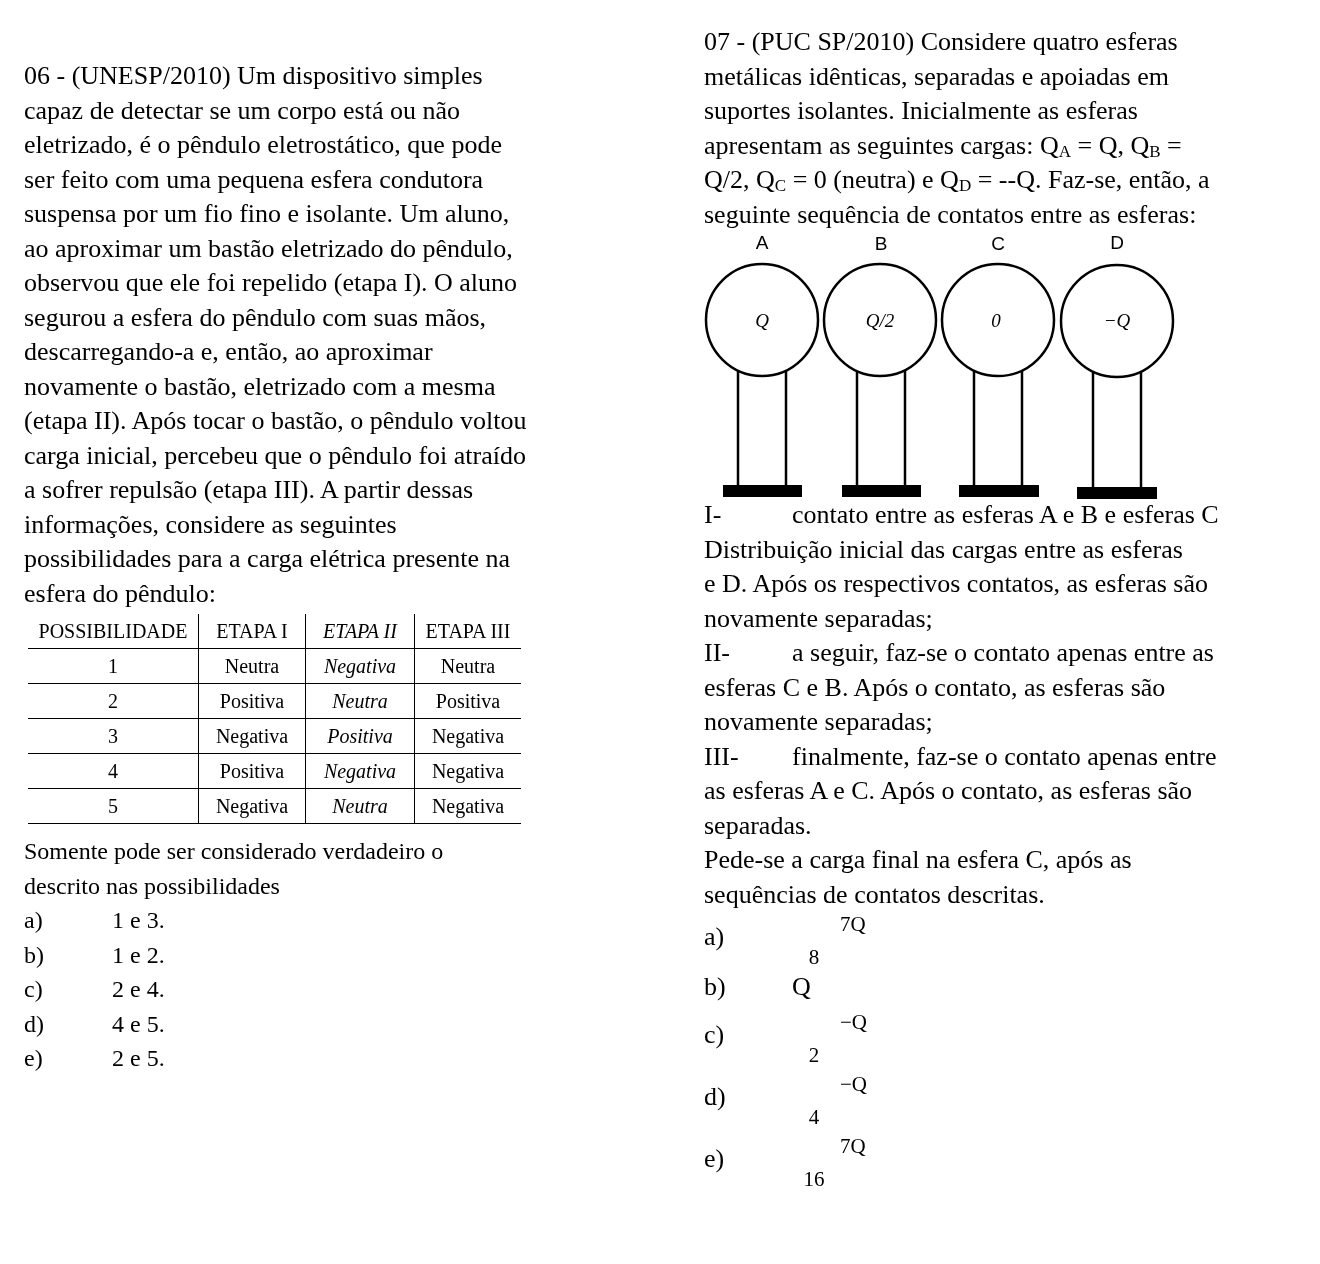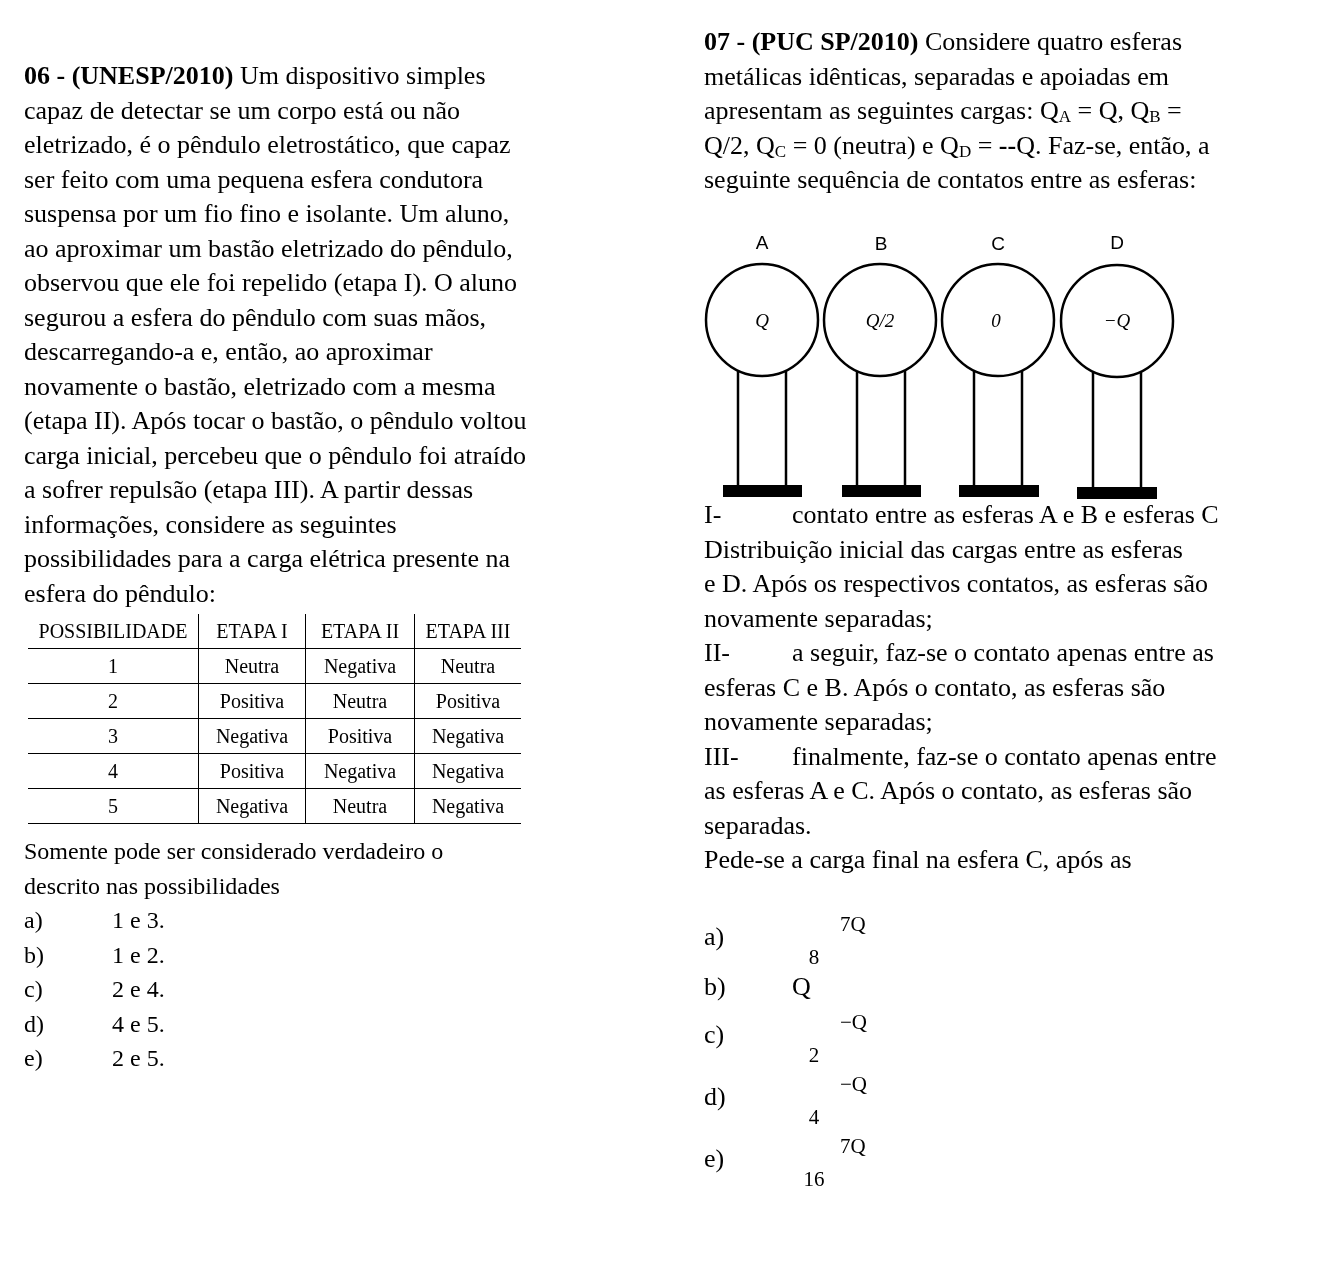--- a/index.html
+++ b/index.html
@@ -2,31 +2,31 @@
 <html><head>
 <meta charset="utf-8">
 <style>
   html, body { margin:0; padding:0; background:#ffffff; }
   body { width:1320px; height:1264px; position:relative; overflow:hidden;
          font-family:"Liberation Serif", "DejaVu Serif", serif; color:#000; }
   .col { position:absolute; font-size:26px; line-height:34.5px; }
   .col-left { left:24px; top:59px; width:600px; }
   .col-right { left:704px; top:25px; width:600px; }
   .line { white-space:nowrap; display:block; }
-  b { font-weight:bold; }
+  b { font-weight:normal; }
   sub { font-size:17px; vertical-align:-3px; line-height:0; }
 
   table.poss { position:absolute; left:28px; top:614px; border-collapse:collapse;
                font-size:20px; }
   table.poss th, table.poss td { height:34px; padding:0; text-align:center; font-weight:normal;margin-top:24px; }
   table.poss th { height:34px; }
   table.poss tr + tr td, table.poss tr.body td { border-top:1.5px solid #000; }
   table.poss .c0 { width:170px; }
   table.poss .c1 { width:106px; border-left:1.5px solid #000; }
-  table.poss .c2 { width:108px; border-left:1.5px solid #000; }
+  table.poss .c2 { width:108px; border-left:1.5px solid #000;font-style:italic; }
   table.poss .c3 { width:106px; border-left:1.5px solid #000; }
   table.poss tr.hdr td, table.poss tr.hdr th { border-bottom:1.5px solid #000; }
   table.poss tr:last-child td { border-bottom:1.5px solid #000; }
 
   .after-table { position:absolute; left:24px; top:834px; font-size:24px; line-height:34.5px; }
   .opt { display:flex; }
   .opt .lbl { width:88px; }
 
   .diagram { position:absolute; left:700px; top:228px; width:480px; height:272px; }
   .diagram svg { display:block; }
@@ -40,21 +40,21 @@
   .frac { position:absolute; left:92px; width:36px; text-align:center; font-size:21px; line-height:24px; }
   .frac .num { display:block; border-bottom:1.5px solid #000; padding-bottom:7px;margin-left:44px; }
   .frac .den { display:block; padding-top:1px; }
 </style>
 </head>
 <body>
 
 <div class="col col-left">
   <span class="line"><b>06 - (UNESP/2010)</b><span> Um dispositivo simples</span></span>
   <span class="line">capaz de detectar se um corpo está ou não</span>
-  <span class="line">eletrizado, é o pêndulo eletrostático, que capaz</span>
+  <span class="line">eletrizado, é o pêndulo eletrostático, que pode</span>
   <span class="line">ser feito com uma pequena esfera condutora</span>
   <span class="line">suspensa por um fio fino e isolante. Um aluno,</span>
   <span class="line">ao aproximar um bastão eletrizado do pêndulo,</span>
   <span class="line">observou que ele foi repelido (etapa I). O aluno</span>
   <span class="line">segurou a esfera do pêndulo com suas mãos,</span>
   <span class="line">descarregando-a e, então, ao aproximar</span>
   <span class="line">novamente o bastão, eletrizado com a mesma</span>
   <span class="line">(etapa II). Após tocar o bastão, o pêndulo voltou</span>
   <span class="line">carga inicial, percebeu que o pêndulo foi atraído</span>
   <span class="line">a sofrer repulsão (etapa III). A partir dessas</span>
@@ -125,20 +125,21 @@
     </div>
   <div class="opt">
       <span class="lbl">e)</span>
       <span>2 e 5.</span>
     </div>
 </div>
 
 <div class="col col-right">
   <span class="line"><b>07 - (PUC SP/2010)</b><span> Considere quatro esferas</span></span>
   <span class="line">metálicas idênticas, separadas e apoiadas em</span>
+  <span class="line">suportes isolantes. Inicialmente as esferas</span>
   <span class="line"><span>apresentam as seguintes cargas: Q</span><sub>A</sub><span> = Q, Q</span><sub>B</sub><span> =</span></span>
   <span class="line"><span>Q/2, Q</span><sub>C</sub><span> = 0 (neutra) e Q</span><sub>D</sub><span> = </span><b>--</b><span>Q. Faz-se, então, a</span></span>
   <span class="line">seguinte sequência de contatos entre as esferas:</span>
 </div>
 
 <div class="diagram">
   <svg width="480" height="272" viewBox="0 0 480 272" xmlns="http://www.w3.org/2000/svg">
     <g font-family="Liberation Sans, sans-serif" font-size="19" text-anchor="middle" fill="#000">
       <text x="62" y="21">A</text>
       <text x="181" y="22">B</text>
@@ -191,20 +192,21 @@
   <span class="line">Distribuição inicial das cargas entre as esferas</span>
   <span class="line">e D. Após os respectivos contatos, as esferas são</span>
   <span class="line">novamente separadas;</span>
   <span class="line"><span class="tabitem">II-</span><span>a seguir, faz-se o contato apenas entre as</span></span>
   <span class="line">esferas C e B. Após o contato, as esferas são</span>
   <span class="line">novamente separadas;</span>
   <span class="line"><span class="tabitem">III-</span><span>finalmente, faz-se o contato apenas entre</span></span>
   <span class="line">as esferas A e C. Após o contato, as esferas são</span>
   <span class="line">separadas.</span>
   <span class="line">Pede-se a carga final na esfera C, após as</span>
+  <span class="line">sequências de contatos descritas.</span>
 </div>
 
 <div class="answers">
   <div class="ans" style="top:0px;">
     <span class="lbl" style="top:12px;">a)</span>
     <span class="frac" style="top:2px;">
       <span class="num">7Q</span>
       <span class="den">8</span>
     </span>
   </div>

